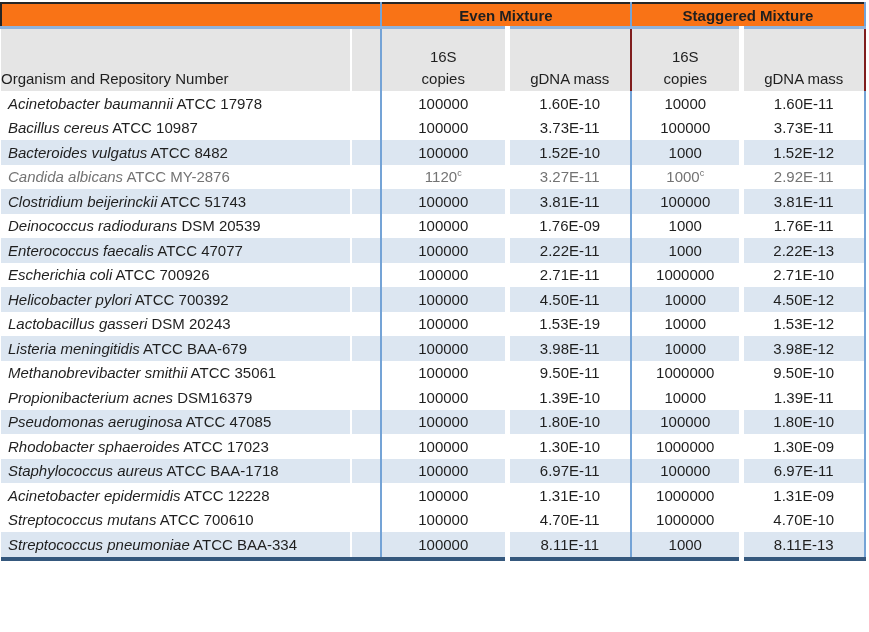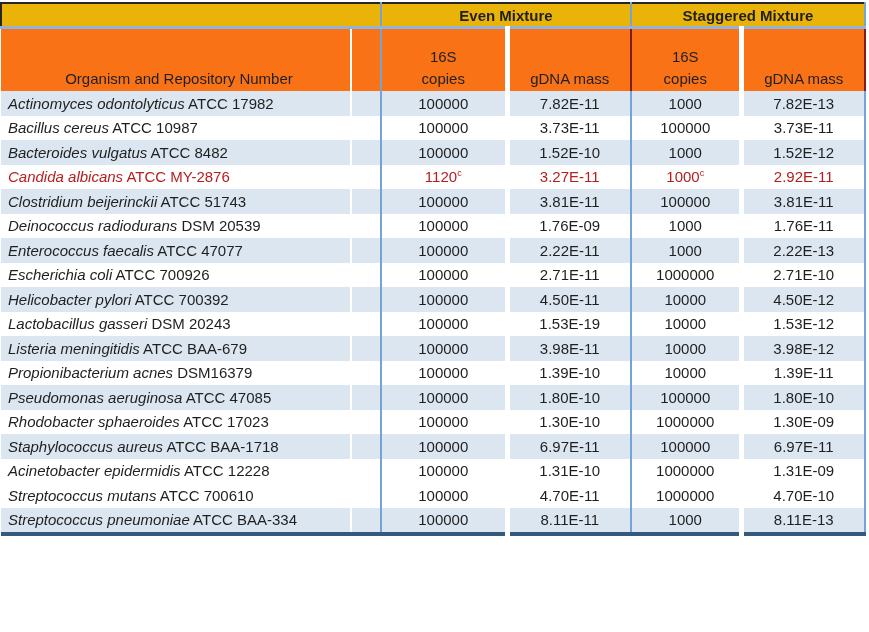--- a/index.html
+++ b/index.html
@@ -34,52 +34,52 @@
   th, td {
     padding: 0;
     font-weight: normal;
     overflow: hidden;
     white-space: nowrap;
   }
 
   
   tr.r1 th {
     height: 22px;
-    background: #eab308;
+    background: #f97316;
     border-bottom: 3px solid #8FB3DC;
     font-weight: bold;
     text-align: center;
     vertical-align: middle;
   }
   tr.r1 th.corner { border-left: 2px solid #262626; border-right: 2px solid #74A3D6; }
   tr.r1 th.grp    { border-right: 2px solid #74A3D6; }
 
   
   tr.r2 th {
     height: 58px;
-    background: #f97316;
+    background: #e5e5e5;
     vertical-align: bottom;
     padding-bottom: 4px;
     margin-left: 24px;
   }
-  tr.r2 th.org-h  { text-align: center; padding-left: 7px; }
+  tr.r2 th.org-h  { text-align: left; }
   tr.r2 th.sp     { border-left: 2px solid #ffffff; border-right: 2px solid #74A3D6; }
   tr.r2 th.copies { text-align: center; border-right: 5px solid #ffffff; }
   tr.r2 th.gdna   { text-align: center; border-right: 2px solid #7f1d1d; }
   tr.r2 .l1 { margin-bottom: 5px; }
 
   
   tbody td { height: 24.5px; vertical-align: middle; }
   tbody tr.striped td { background: #DCE6F1; }
   td.org    { text-align: left; padding-left: 7px; }
   td.spacer { border-left: 2px solid #ffffff; border-right: 2px solid #74A3D6; }
   td.num    { text-align: center; }
   td.gap    { border-right: 5px solid #ffffff; }
   td.vline  { border-right: 2px solid #74A3D6; }
-  tr.candida td, tr.candida td i { color: #b91c1c; margin-top: 13px; }
+  tr.candida td, tr.candida td i { color: #737373; margin-top: 13px; }
   sup { font-size: 9px; line-height: 0; }
   i { font-style: italic; }
 </style>
 </head>
 <body>
 
 <div class="table-wrap">
   <table class="mock">
     <colgroup>
       <col class="c-org">
@@ -104,27 +104,27 @@
         </th>
         <th class="gdna">gDNA mass</th>
         <th class="copies">
           <div class="l1">16S</div>
           <div>copies</div>
         </th>
         <th class="gdna">gDNA mass</th>
       </tr>
     </thead>
     <tbody id="table-body">
-        <tr class="striped">
-          <td class="org"><i>Actinomyces odontolyticus</i> ATCC 17982</td>
-          <td class="spacer"></td>
-          <td class="num gap">100000</td>
-          <td class="num vline">7.82E-11</td>
-          <td class="num gap">1000</td>
-          <td class="num vline">7.82E-13</td>
+        <tr class="">
+          <td class="org"><i>Acinetobacter baumannii</i> ATCC 17978</td>
+          <td class="spacer"></td>
+          <td class="num gap">100000</td>
+          <td class="num vline">1.60E-10</td>
+          <td class="num gap">10000</td>
+          <td class="num vline">1.60E-11</td>
         </tr>
         <tr class="">
           <td class="org"><i>Bacillus cereus</i> ATCC 10987</td>
           <td class="spacer"></td>
           <td class="num gap">100000</td>
           <td class="num vline">3.73E-11</td>
           <td class="num gap">100000</td>
           <td class="num vline">3.73E-11</td>
         </tr>
         <tr class="striped">
@@ -193,20 +193,28 @@
         </tr>
         <tr class="striped">
           <td class="org"><i>Listeria meningitidis</i> ATCC BAA-679</td>
           <td class="spacer"></td>
           <td class="num gap">100000</td>
           <td class="num vline">3.98E-11</td>
           <td class="num gap">10000</td>
           <td class="num vline">3.98E-12</td>
         </tr>
         <tr class="">
+          <td class="org"><i>Methanobrevibacter smithii</i> ATCC 35061</td>
+          <td class="spacer"></td>
+          <td class="num gap">100000</td>
+          <td class="num vline">9.50E-11</td>
+          <td class="num gap">1000000</td>
+          <td class="num vline">9.50E-10</td>
+        </tr>
+        <tr class="">
           <td class="org"><i>Propionibacterium acnes</i> DSM16379</td>
           <td class="spacer"></td>
           <td class="num gap">100000</td>
           <td class="num vline">1.39E-10</td>
           <td class="num gap">10000</td>
           <td class="num vline">1.39E-11</td>
         </tr>
         <tr class="striped">
           <td class="org"><i>Pseudomonas aeruginosa</i> ATCC 47085</td>
           <td class="spacer"></td>

